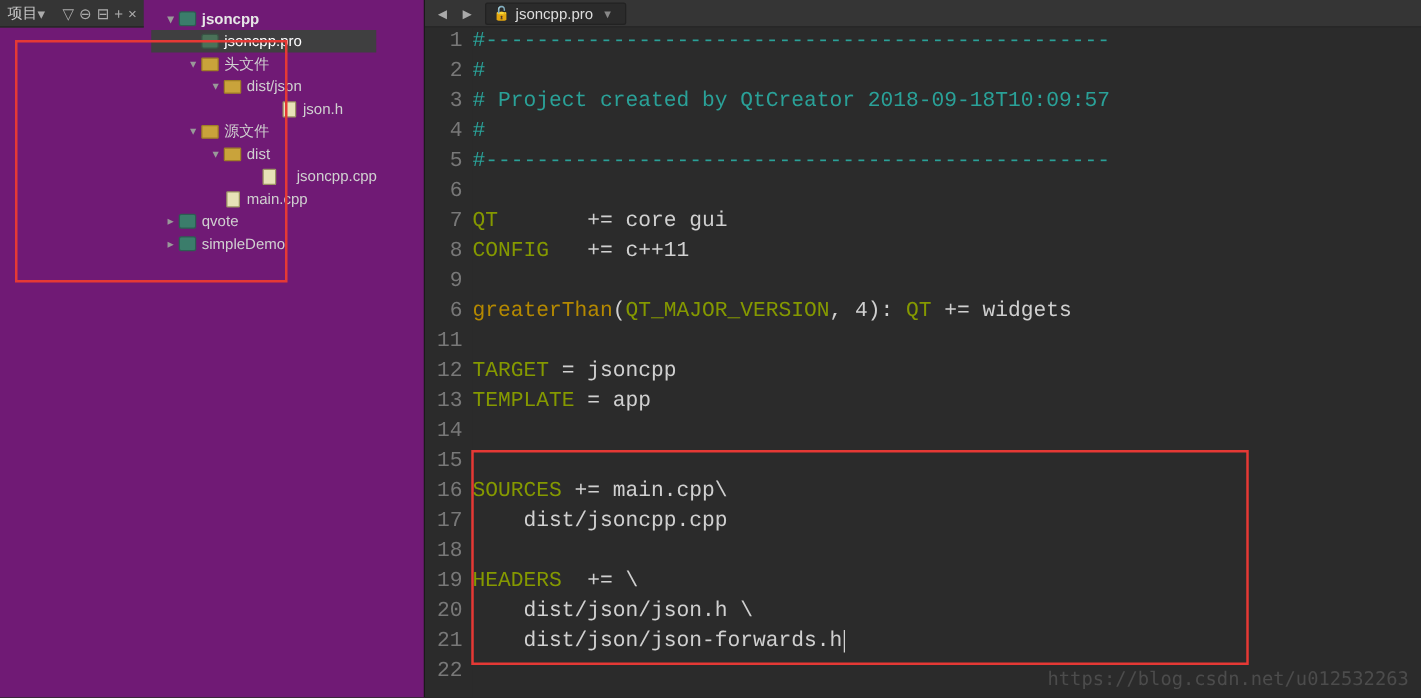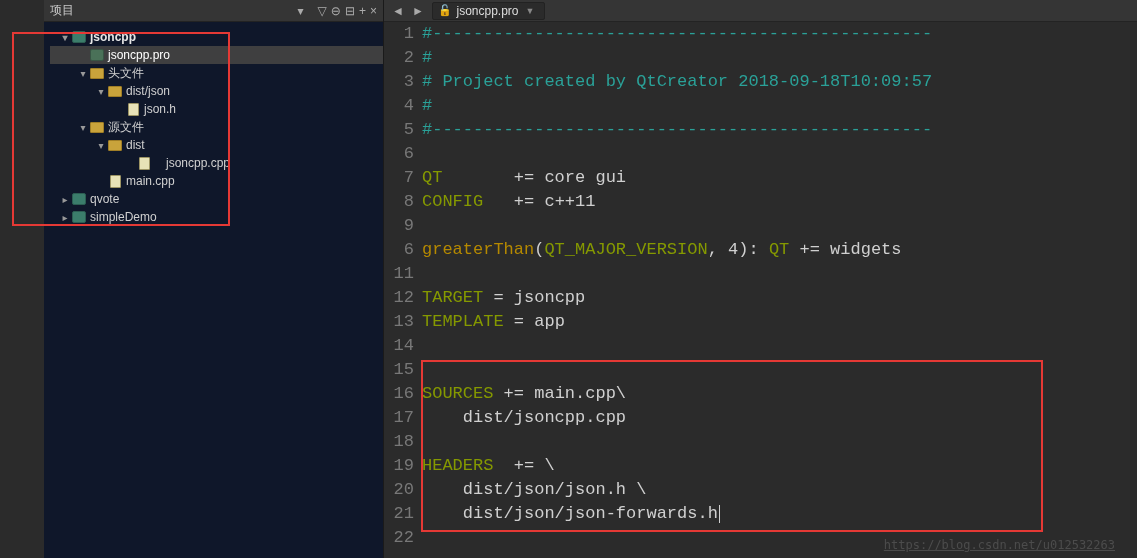--- a/index.html
+++ b/index.html
@@ -9,25 +9,24 @@
   font-size: 12px;
   color: #d0d0d0;
   width: 1137px;
   height: 558px;
   overflow: hidden;
   display: flex;
   position: relative;
 }
 .sidebar {
   width: 340px;
-  background: #0f172a;
+  background: #701a75;
   border-right: 1px solid #1a1a1a;
   display: flex;
-  flex-direction: column;
-  margin-left: 44px;
+  flex-direction: row;
 }
 .sidebar-header {
   height: 22px;
   background: #353535;
   display: flex;
   align-items: center;
   padding: 0 6px;
   color: #c8c8c8;
   border-bottom: 1px solid #232323;
 }
@@ -139,26 +138,25 @@
 .red-box-code {
   position:absolute;
   border:2px solid #e53935;
   left:37px; top:338px;
   width:622px; height:172px;
   pointer-events:none;
 }
 
 .watermark{
   position:absolute;
-  right:22px; bottom:6px;
+  right:10px; bottom:6px;
   color:#5a5a5a;
-  font-size:12px;
+  font-size:15px;
   font-family:Consolas,monospace;
   opacity:.7;
-  text-decoration:underline;
 }
 </style>
 </head>
 <body>
 
 <div class="sidebar">
   <div class="sidebar-header">
     <span class="title">项目</span>
     <span class="tool-icons">
       <span>▾</span>
@@ -193,21 +191,21 @@
         </span>
         <span>头文件</span>
       </div>
       <div class="tree-node" style="padding-left: 44px;">
         <span class="tw">▾</span>
         <span class="fico">
           <span class="ico-folder"></span>
         </span>
         <span>dist/json</span>
       </div>
-      <div class="tree-node" style="padding-left: 62px;">
+      <div class="tree-node" style="padding-left: 62px; justify-content: center;">
         <span class="tw"></span>
         <span class="fico">
           <span class="ico-hdr"></span>
         </span>
         <span>json.h</span>
       </div>
       <div class="tree-node" style="padding-left: 26px;">
         <span class="tw">▾</span>
         <span class="fico">
           <span class="ico-folder"></span>

